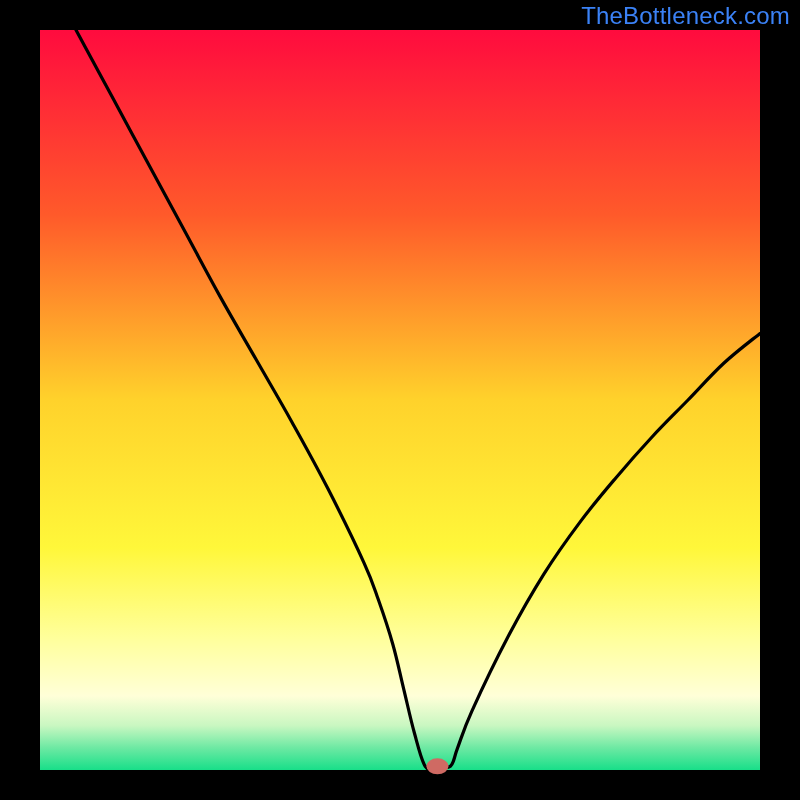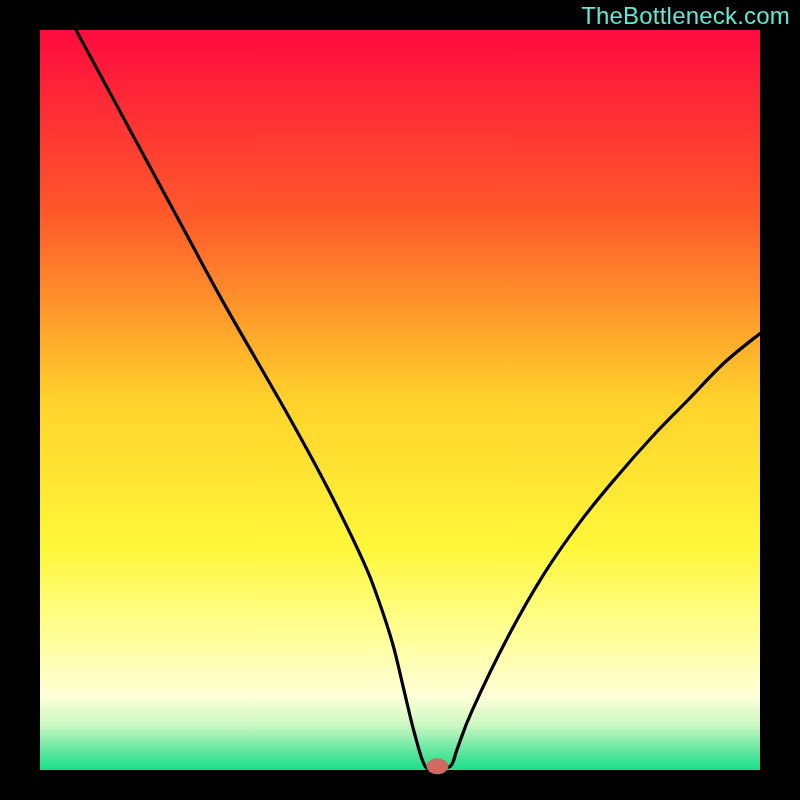--- a/index.html
+++ b/index.html
@@ -13,21 +13,21 @@
   }
   .stage {
     position: relative;
     width: 800px;
     height: 800px;
   }
   .attribution {
     position: absolute;
     top: 2px;
     right: 10px;
-    color: #5eead4;
+    color: #3b82f6;
     font-size: 24px;
     font-weight: 500;
     letter-spacing: 0.2px;
     z-index: 20;
     user-select: none;
   }
   svg {
     display: block;
   }
 </style>

